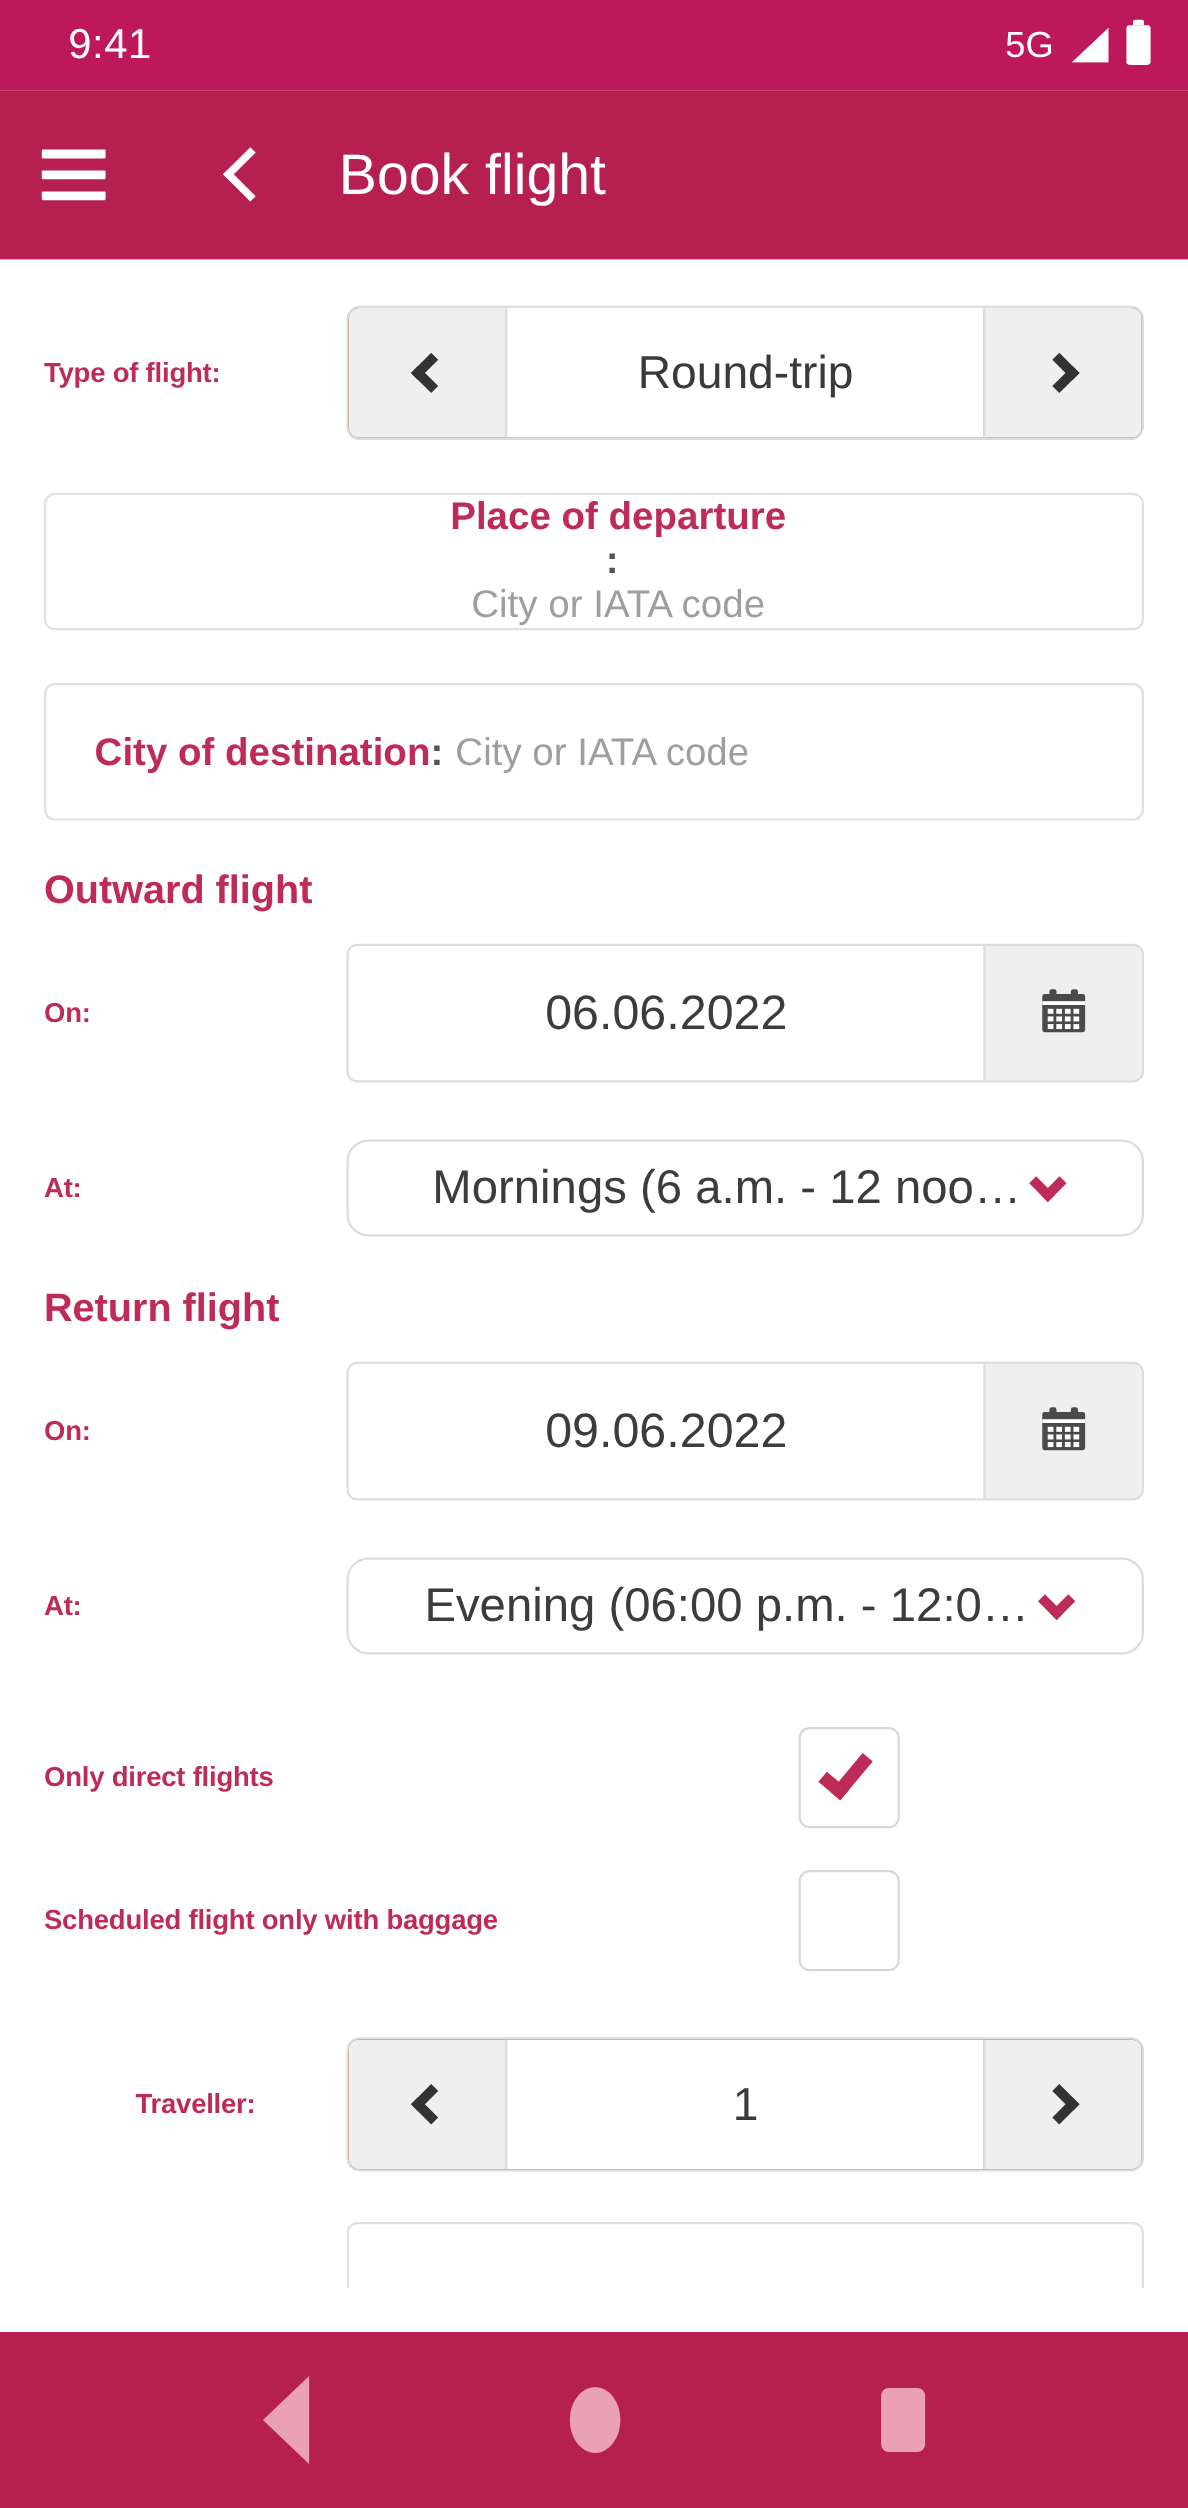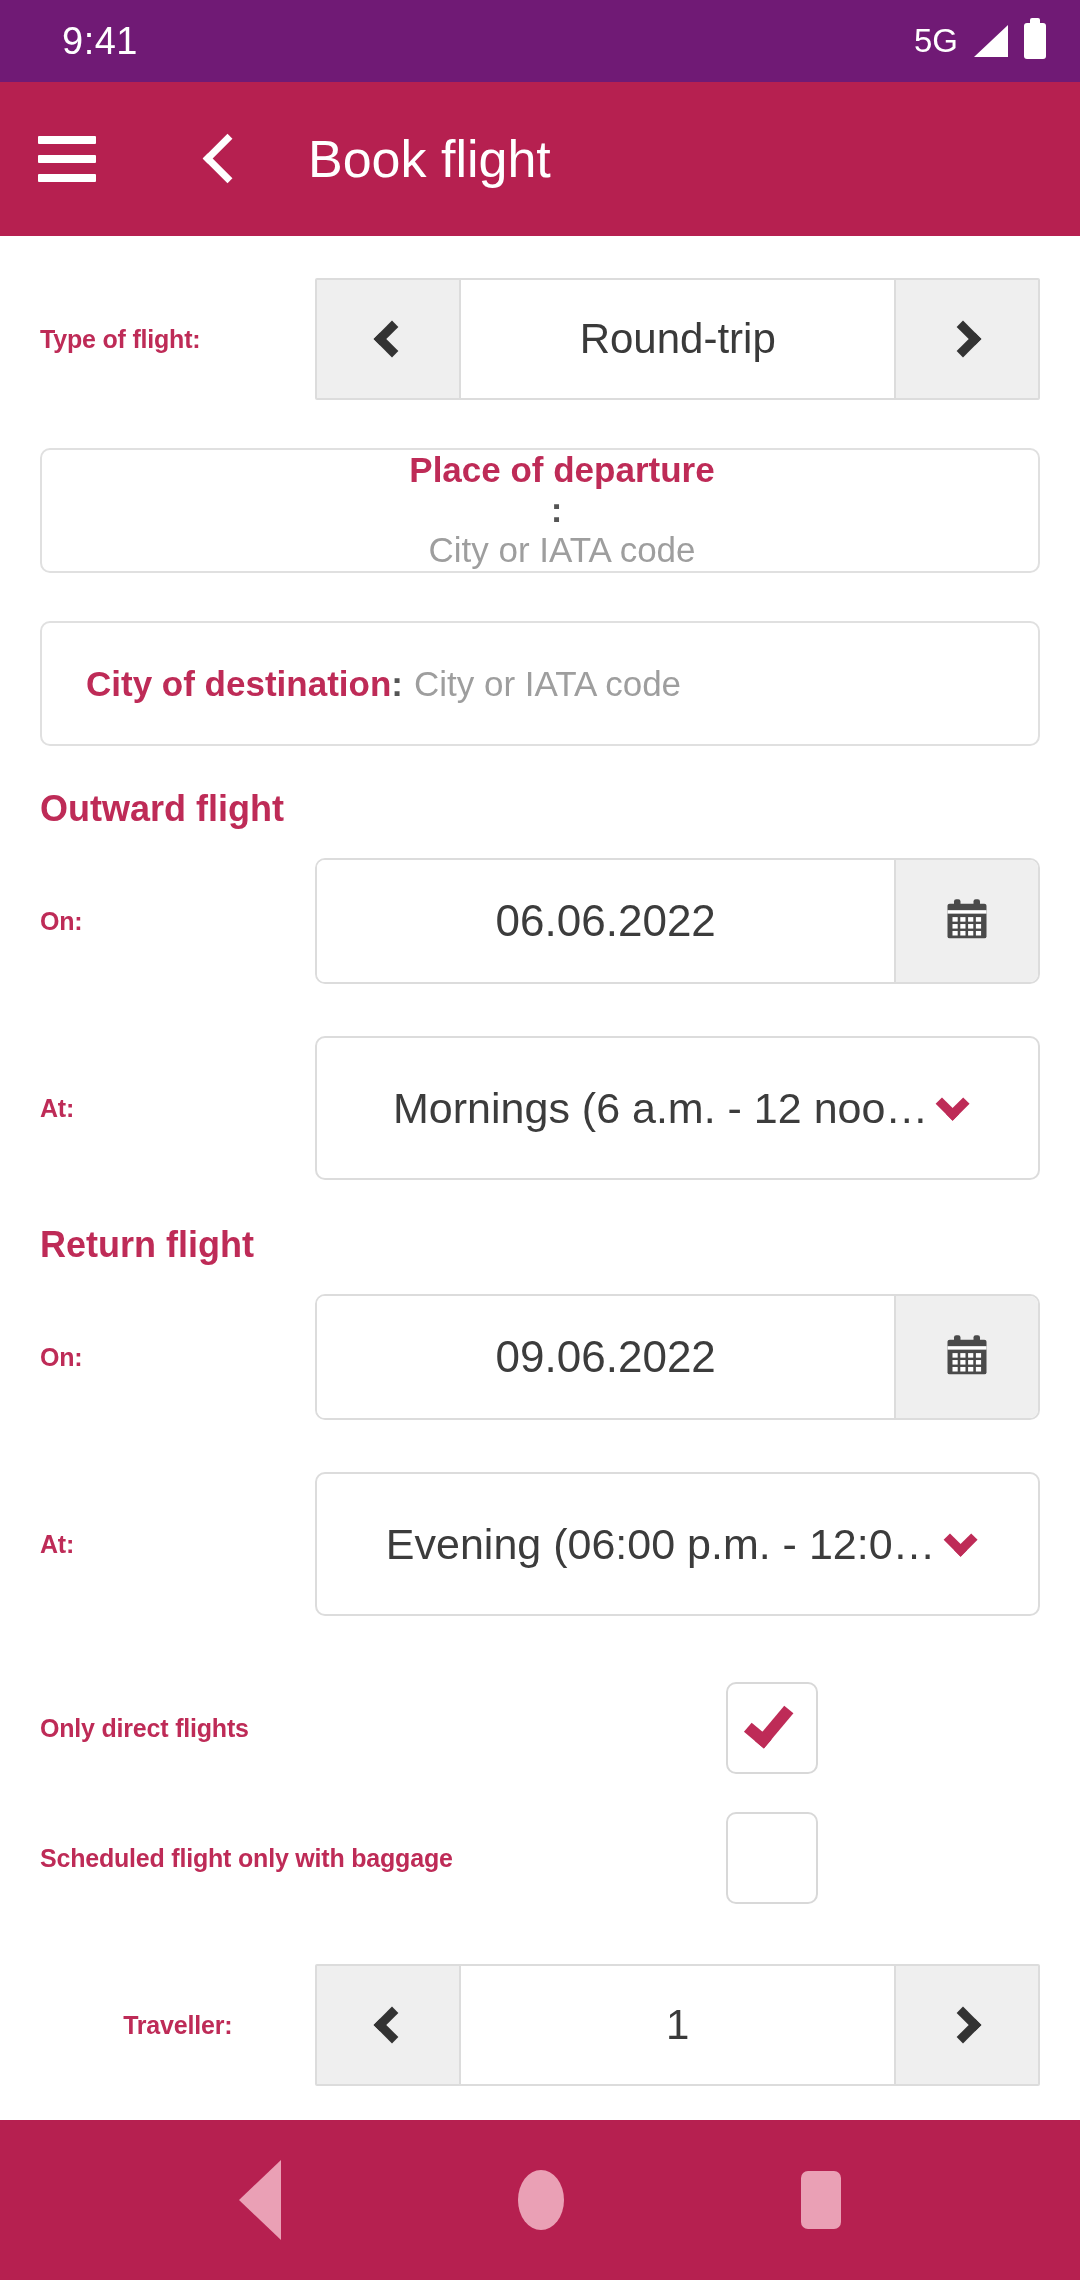--- a/index.html
+++ b/index.html
@@ -18,21 +18,21 @@
     width: 1080px;
     height: 2280px;
     background: #ffffff;
     display: flex;
     flex-direction: column;
   }
 
   
   .status-bar {
     height: 82px;
-    background: #701a75;
+    background: #be185d;
     flex: 0 0 82px;
     display: flex;
     align-items: center;
     justify-content: space-between;
     padding: 0 34px 0 62px;
     color: #ffffff;
   }
   .status-time {
     font-size: 38px;
     font-weight: 400;
@@ -153,21 +153,21 @@
     font-size: 25px;
     letter-spacing: -0.2px;
   }
 
   
   .stepper {
     display: flex;
     width: 726px;
     height: 122px;
     border: 2px solid #dcdcdc;
-    border-radius: 2px;
+    border-radius: 12px;
     overflow: hidden;
     background: #c2410c;
   }
   .stepper-btn {
     width: 144px;
     background: #efefef;
     display: flex;
     align-items: center;
     justify-content: center;
     cursor: pointer;
@@ -252,23 +252,23 @@
     display: flex;
     align-items: center;
     justify-content: center;
     cursor: pointer;
   }
   .cal-icon { display: block; }
 
   
   .selectfield {
     width: 726px;
-    height: 144px;
+    height: 88px;
     border: 2px solid #dcdcdc;
-    border-radius: 10px;
+    border-radius: 20px;
     background: #ffffff;
     display: flex;
     align-items: center;
     justify-content: center;
     padding: 0 26px 0 30px;
     cursor: pointer;
     gap: 14px;
   }
   .select-text {
     font-size: 43px;

